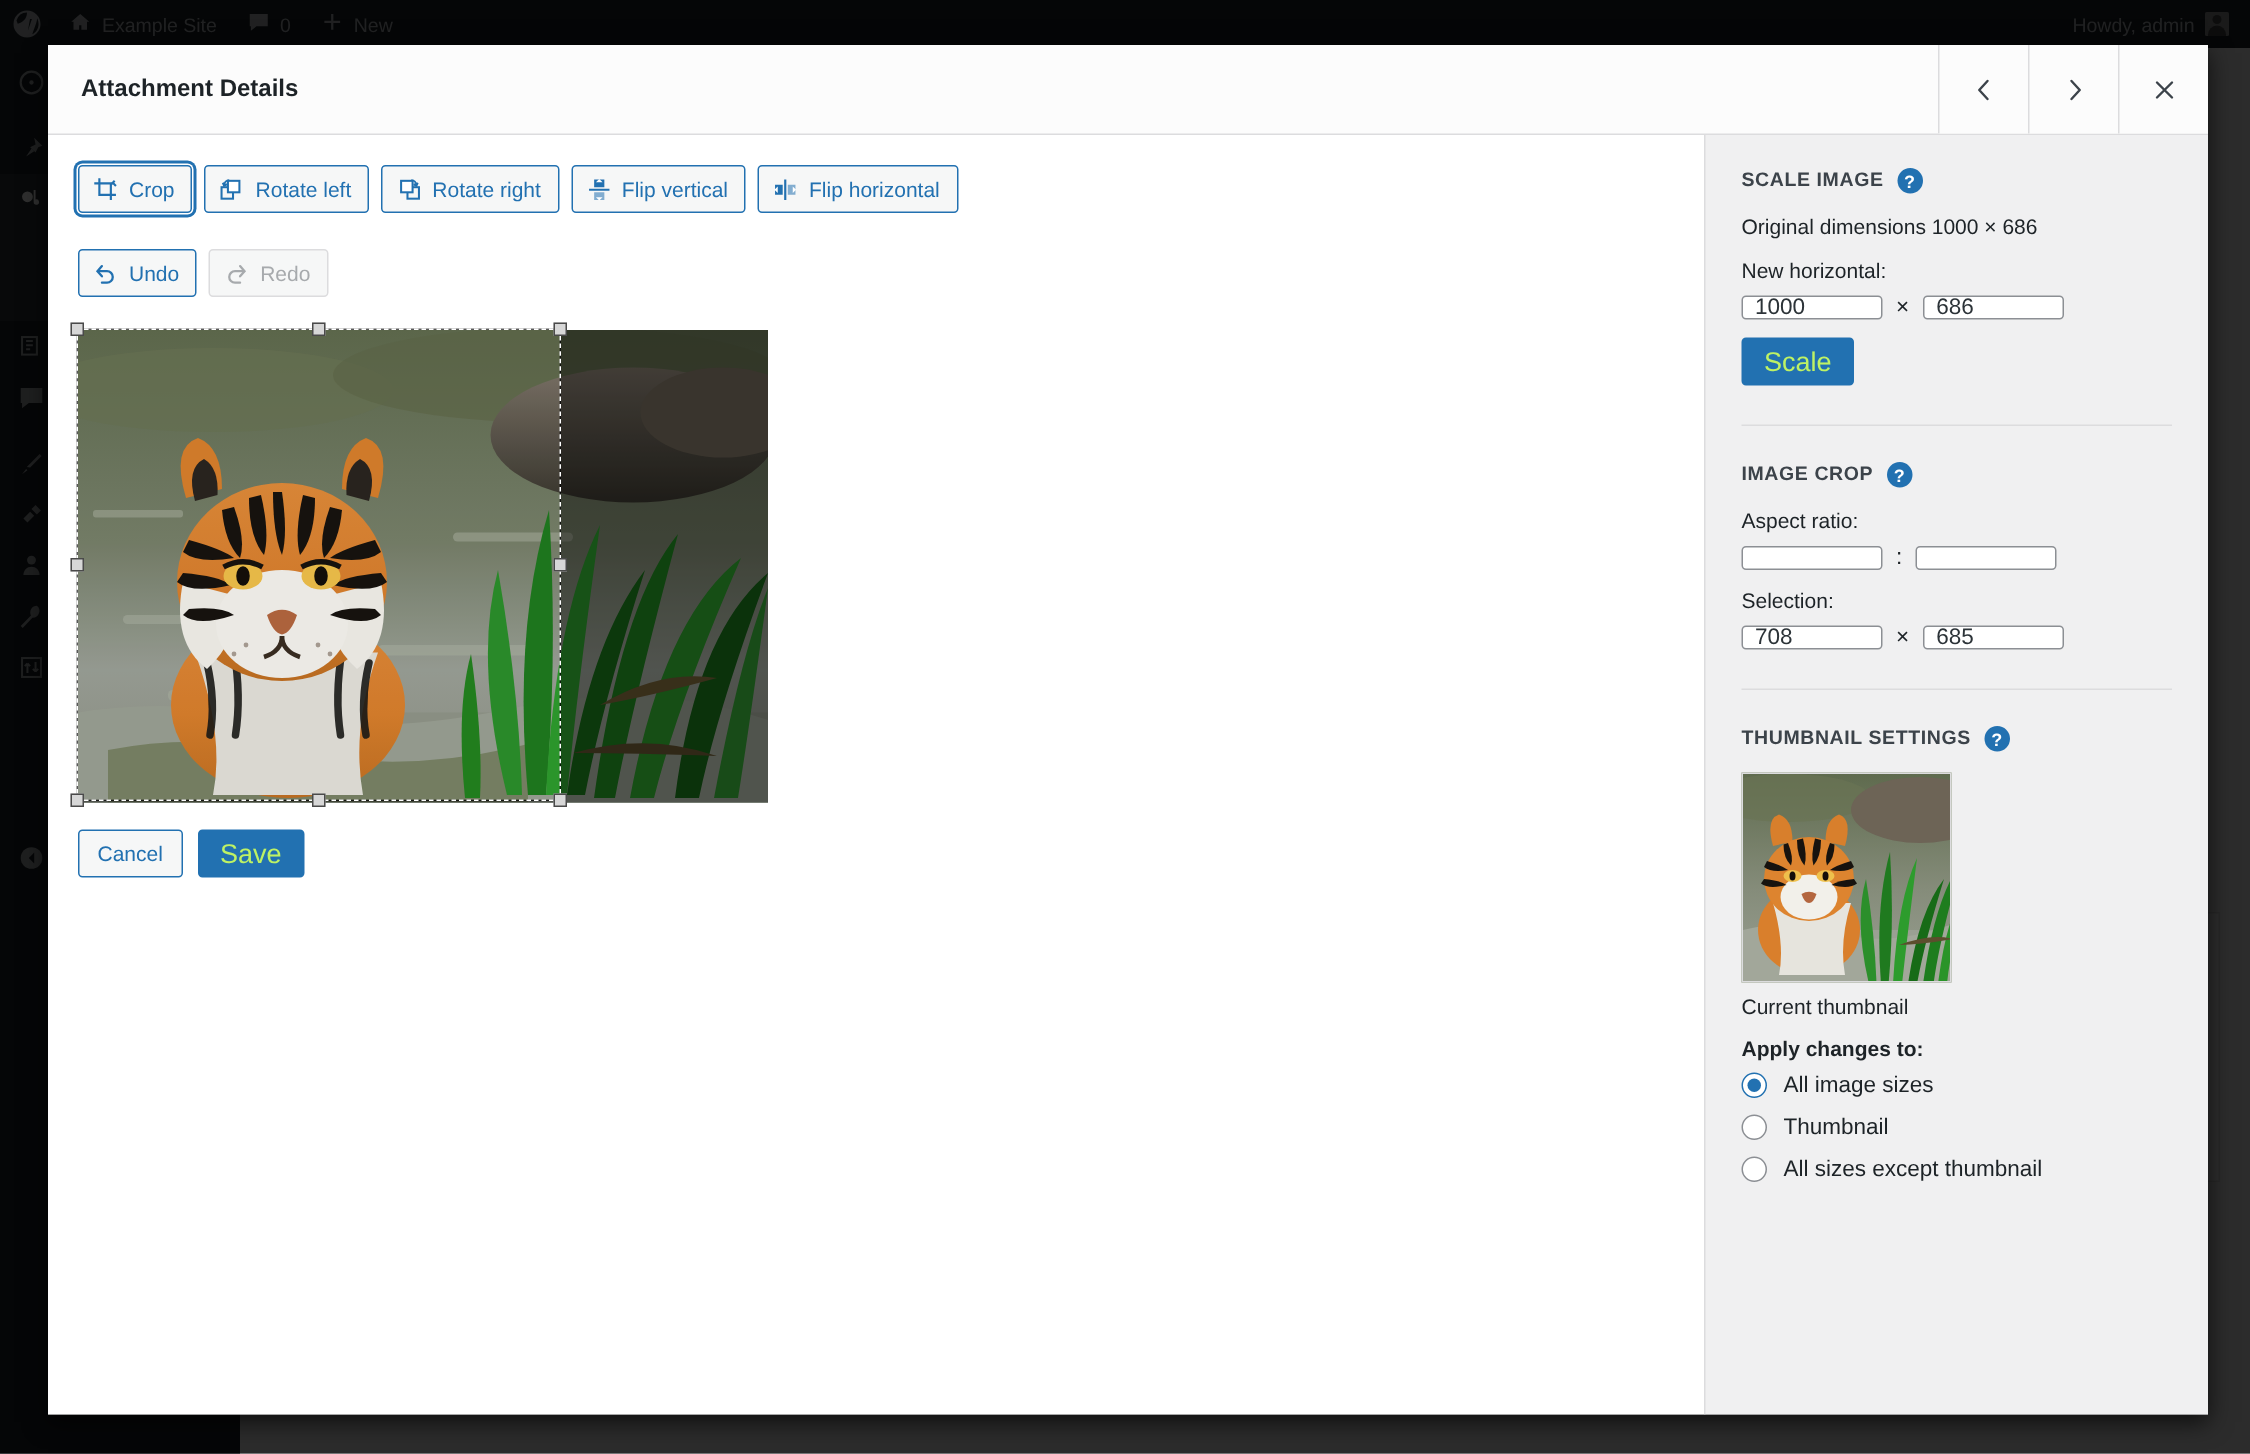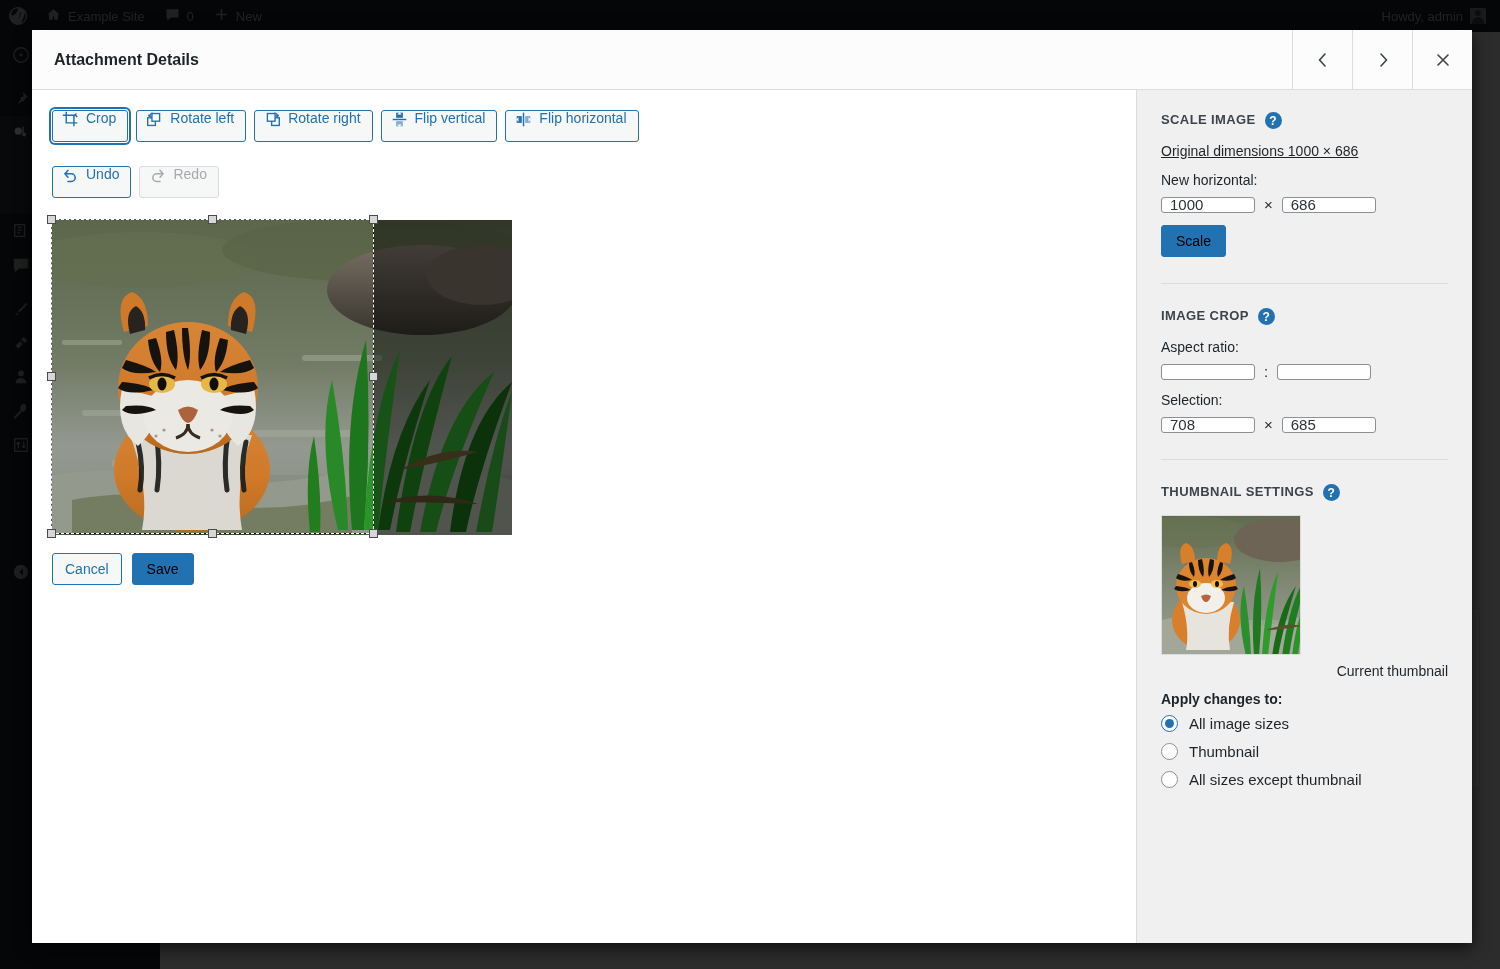--- a/index.html
+++ b/index.html
@@ -119,21 +119,21 @@
   #modal-body { flex: 1; display: flex; min-height: 0; }
 
   
   #editor-pane {
     flex: 1; background: #fff; padding: 20px 20px 0 20px;
     overflow: hidden; position: relative;
   }
 
   #toolbar { display: flex; flex-wrap: wrap; gap: 8px; max-width: 760px; }
   .tb-btn {
-    display: inline-flex; gap: 7px;
+    display: inline-flex; align-items: center; gap: 7px;
     height: 32px; padding: 0 11px 0 9px;
     background: #f6f7f7;
     border: 1px solid #2271b1;
     border-radius: 3px;
     color: #2271b1; font-size: 14px; line-height: 1;
     cursor: pointer; font-family: inherit;
     white-space: nowrap;
   }
   .tb-btn.active {
     box-shadow: 0 0 0 1px #fff, 0 0 0 3px #2271b1;
@@ -183,21 +183,21 @@
 
   #editor-actions { margin-top: 18px; display: flex; gap: 10px; }
   .btn-secondary {
     height: 32px; padding: 0 12px;
     background: #f6f7f7; border: 1px solid #2271b1; border-radius: 3px;
     color: #2271b1; font-size: 14px; cursor: pointer; font-family: inherit;
   }
   .btn-primary {
     height: 32px; padding: 0 14px;
     background: #2271b1; border: 1px solid #2271b1; border-radius: 3px;
-    color: #000000; font-size: 14px; cursor: pointer; font-family: inherit;
+    color: #bef264; font-size: 18px; cursor: pointer; font-family: inherit;
   }
 
   
   #settings-pane {
     width: 336px; flex: 0 0 336px;
     background: #f0f0f1;
     border-left: 1px solid #dcdcde;
     padding: 22px 24px;
     overflow-y: auto;
   }
@@ -207,39 +207,39 @@
     color: #3c434a; text-transform: uppercase;
     margin: 0 0 14px 0;
   }
   .help-ico {
     width: 17px; height: 17px; border-radius: 50%;
     background: #2271b1; color: #fff;
     font-size: 12px; font-weight: 700;
     display: inline-flex; align-items: center; justify-content: center;
     cursor: pointer; flex: 0 0 17px; line-height: 1;
   }
-  .sec-line { font-size: 14px; color: #1d2327; margin: 0 0 13px 0; text-decoration: underline; }
+  .sec-line { font-size: 14px; color: #1d2327; margin: 0 0 13px 0; }
   .sec-label { font-size: 14px; color: #1d2327; margin: 0 0 8px 0; }
   .sec-label.bold { font-weight: 700; }
   .dim-row { display: flex; align-items: center; gap: 9px; margin-bottom: 12px; }
   .dim-input {
     width: 94px; height: 16px;
     border: 1px solid #8c8f94; border-radius: 3px;
     background: #fff; padding: 0 8px;
     font-size: 15px; color: #2c3338; font-family: inherit;
   }
   .dim-x { font-size: 15px; color: #1d2327; }
   .hr { border: 0; border-top: 1px solid #dcdcde; margin: 26px 0 24px 0; }
   #thumb-preview {
     width: 140px; height: 140px;
     background: #6b7a52; border: 1px solid #dcdcde;
     overflow: hidden; position: relative;
     margin-bottom: 8px;
   }
-  .cap { font-size: 14px; color: #1d2327; margin-bottom: 12px; text-align: right; }
+  .cap { font-size: 14px; color: #1d2327; margin-bottom: 12px; }
   .radio-row {
     display: flex; align-items: flex-end; gap: 11px;
     margin-bottom: 11px; cursor: pointer;
   }
   .radio {
     width: 17px; height: 17px; flex: 0 0 17px;
     border: 1px solid #8c8f94; border-radius: 50%;
     background: #fff; position: relative;
   }
   .radio.on { border-color: #2271b1; border-width: 1px; }

